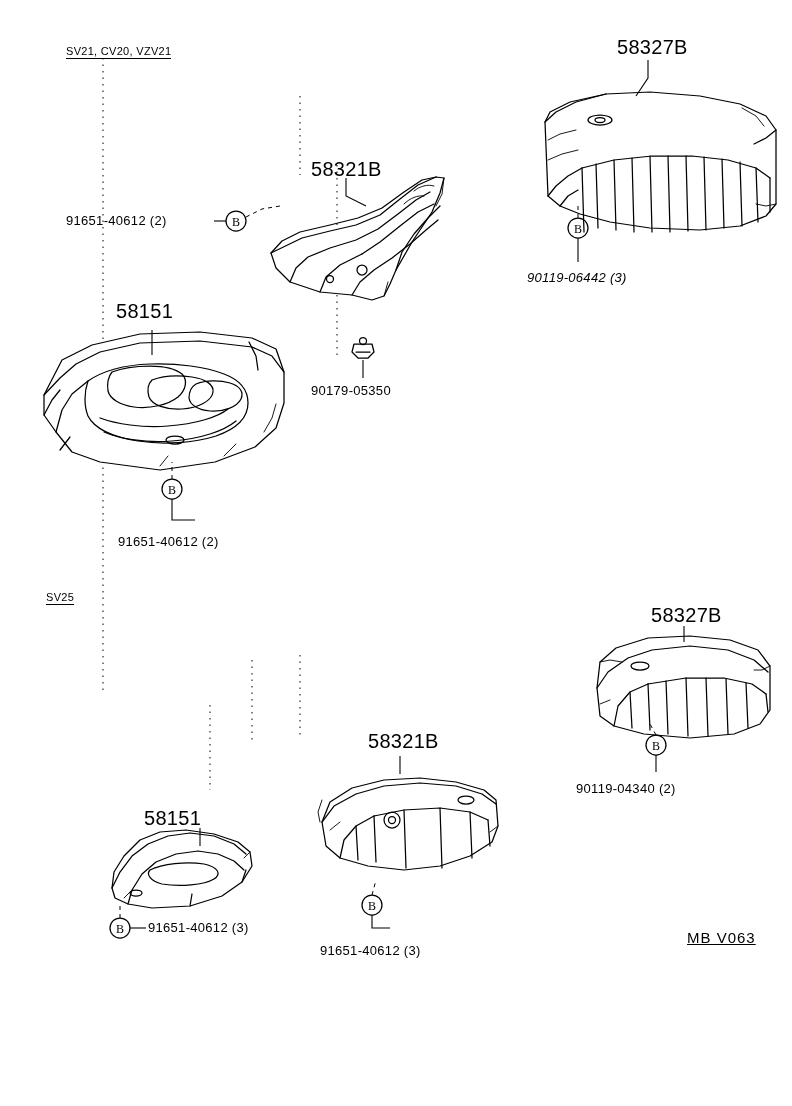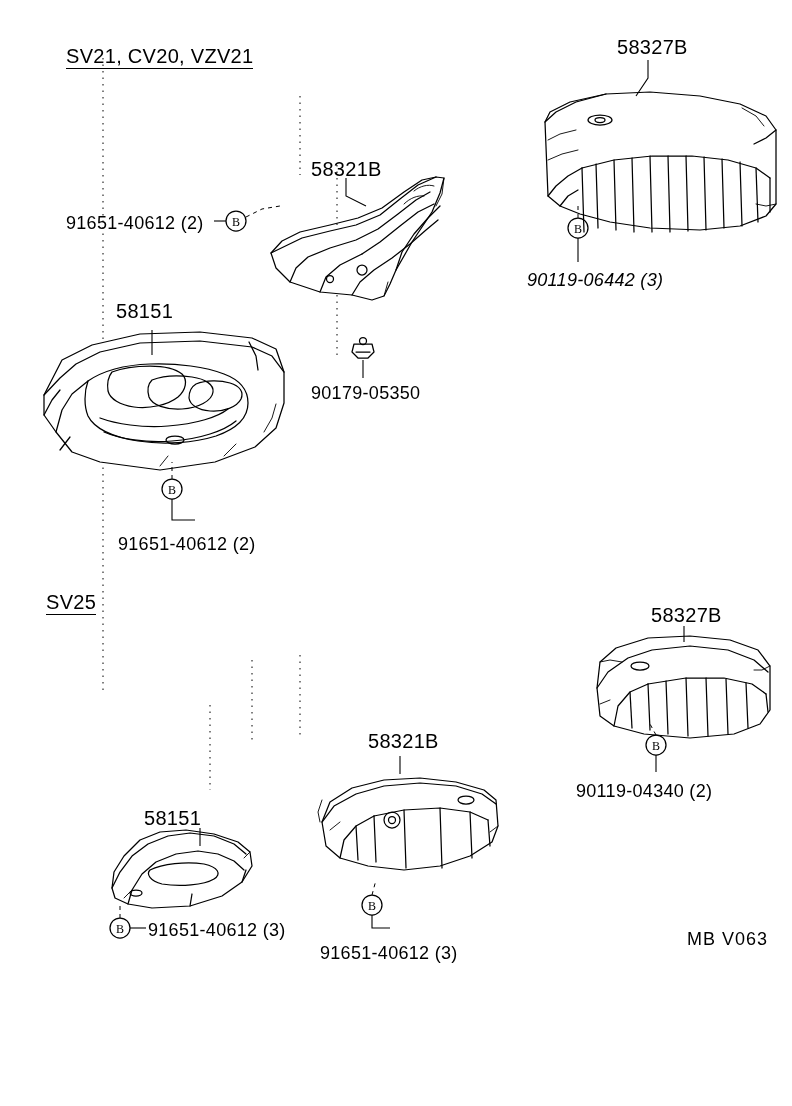--- a/index.html
+++ b/index.html
@@ -31,28 +31,29 @@
     position: absolute;
     white-space: nowrap;
     font-family: "Liberation Sans", sans-serif;
     color: #000;
     letter-spacing: 0.3px;
   }
   .lbl-part {
     font-size: 20px;
   }
   .lbl-bolt {
-    font-size: 18px;
+    font-size: 13px;
   }
   .lbl-group {
-    font-size: 20px;
+    font-size: 11px;
   }
   .lbl-code {
-    font-size: 18px;
+    font-size: 15px;
     letter-spacing: 1px;
+    text-decoration: underline;
   }
   .underline {
     border-bottom: 1.3px solid #000;
     padding-bottom: 1px;
   }
 </style>
 </head>
 <body>
 
 <div id="diagram-root">

